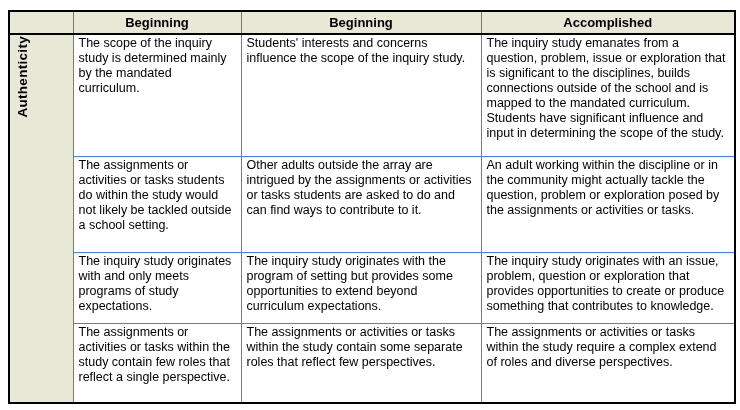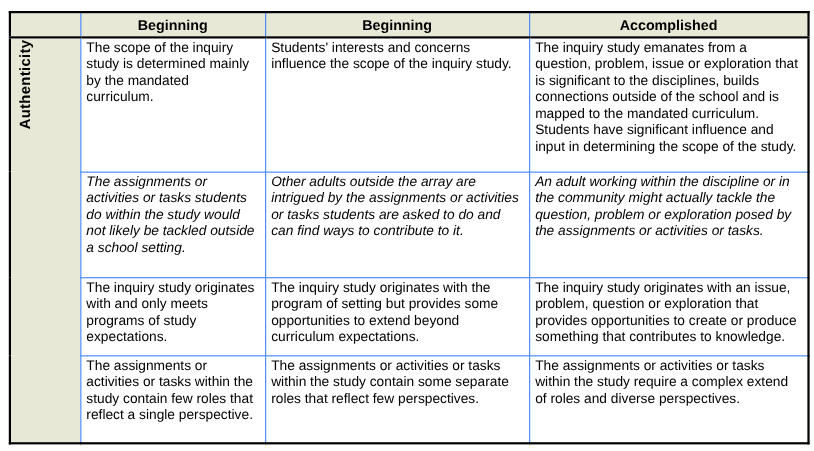--- a/index.html
+++ b/index.html
@@ -41,21 +41,21 @@
     background: #e8e8d6;
     font-weight: bold;
     text-align: center;
     vertical-align: middle;
     font-size: 13px;
     padding: 2px 4px;
     border-bottom: 2px solid #000;
   }
   table.rubric thead tr { height: 23px; }
   tr.r1 { height: 122px; }
-  tr.r2 { height: 96px; font-style: italic; }
+  tr.r2 { height: 96px; }
   tr.r3 { height: 71px; }
   tr.r4 { height: 80px; }
 
   td.rowhead {
     background: #e8e8d6;
     text-align: center;
     vertical-align: middle;
     padding: 0;
   }
   .vert-label {

